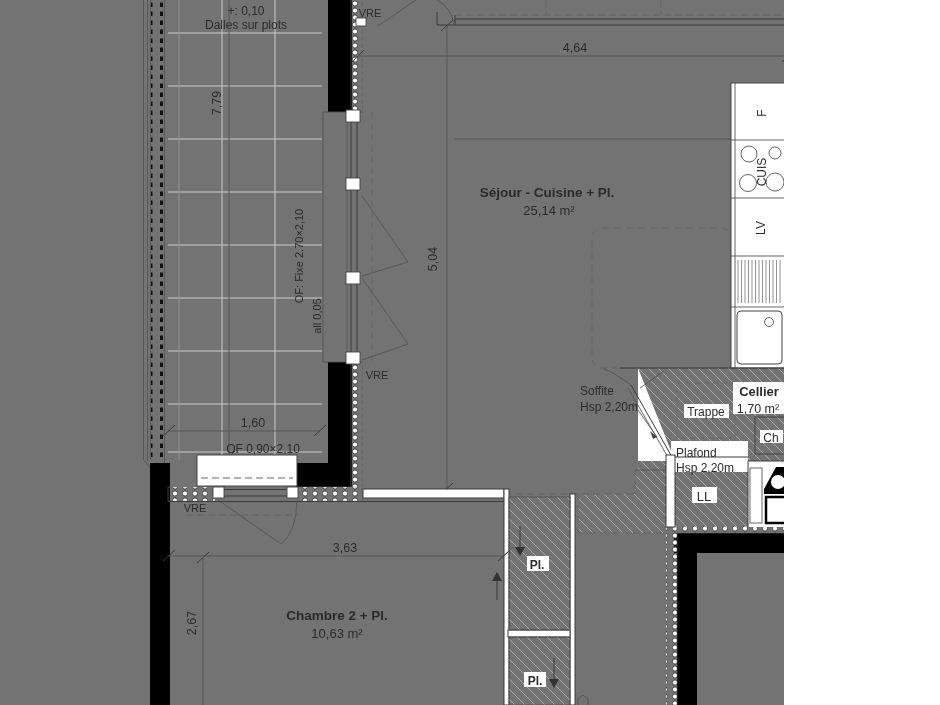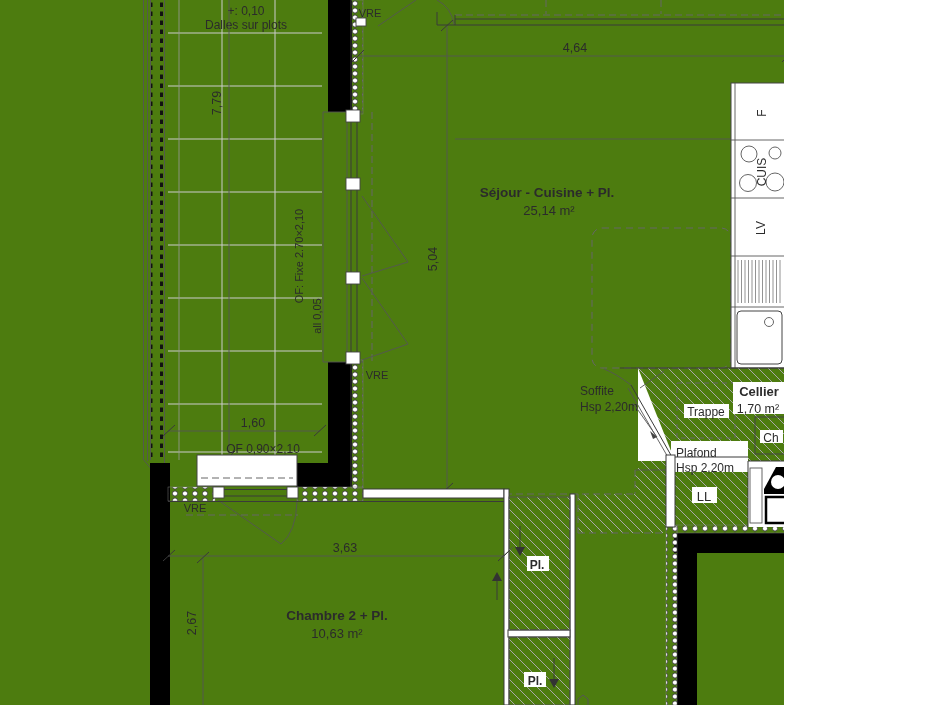--- a/index.html
+++ b/index.html
@@ -1,16 +1,16 @@
 <!DOCTYPE html>
 <html><head>
 <meta charset="utf-8">
 <style>
   html,body{margin:0;padding:0;background:#ffffff;}
-  .stage{width:784px;height:705px;position:relative;overflow:hidden;background:#4d7c0f;}
+  .stage{width:784px;height:705px;position:relative;overflow:hidden;background:#737373;}
   svg{display:block;}
   .t{font-family:"Liberation Sans","DejaVu Sans",sans-serif;fill:#2b2b2b;}
   .b{font-weight:bold;}
   .s11{font-size:11px}.s12{font-size:12px}.s125{font-size:12.5px}.s13{font-size:13px}.s14{font-size:13.5px}
   .ln{stroke:#3a3a3a;stroke-width:1;fill:none;}
   .ln2{stroke:#555;stroke-width:0.9;fill:none;}
   .dash{stroke:#666;stroke-width:1;fill:none;stroke-dasharray:7 4;}
   .grid{stroke:#cccccc;stroke-width:1;}
   .wall{fill:#000;}
 </style>

